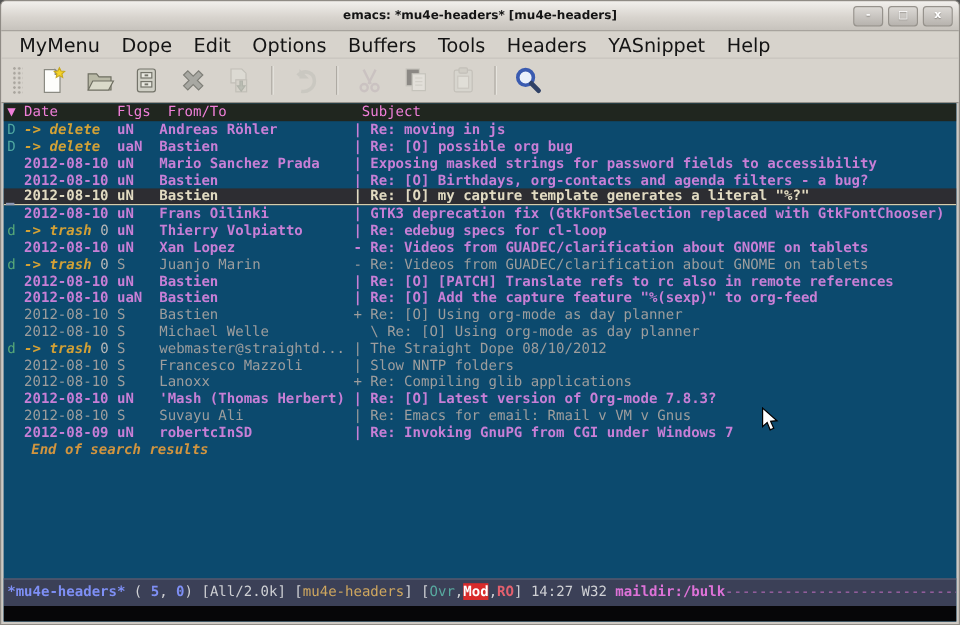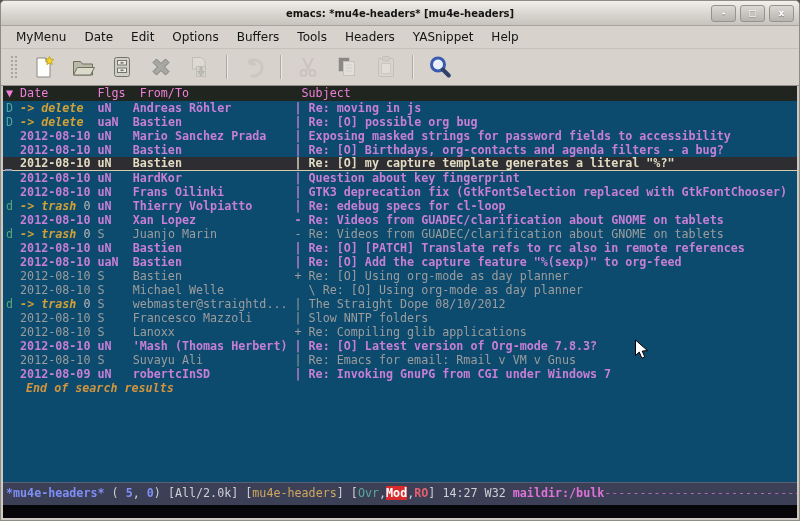--- a/index.html
+++ b/index.html
@@ -12,21 +12,21 @@
     border-bottom:1px solid #a7a39d;}
   .title{font-weight:bold;font-size:10px;color:#141414;}
   .winbtns{position:absolute;right:5px;top:4px;display:flex;gap:4px;}
   .winbtn{width:23px;height:15px;border-radius:3px;border:1px solid #96928c;
     background:linear-gradient(#dcd9d5,#b7b3ae);color:#ffffff;font-size:9px;
     font-weight:bold;display:flex;align-items:center;justify-content:center;
     text-shadow:0 1px 1px #8a8680;line-height:1;}
   
   .menubar{height:22px;background:#d7d3cc;display:flex;align-items:center;
     padding-left:6px;border-bottom:1px solid #c6c2bb;}
-  .menu-item{font-size:12px;color:#141414;padding:2px 9px;white-space:nowrap;}
+  .menu-item{font-size:16px;color:#141414;padding:2px 9px;white-space:nowrap;}
   
   .toolbar{height:36px;background:#d7d3cc;display:flex;align-items:center;
     padding-left:4px;border-bottom:1px solid #95918a;}
   .grip{width:9px;height:24px;margin:0 5px;
     background:radial-gradient(#a9a59e 1px,transparent 1.2px);
     background-size:4px 4px;}
   .tool{width:39px;height:30px;display:flex;align-items:center;justify-content:center;}
   .tool.disabled{opacity:.35;}
   .tsep{width:1px;height:24px;background:#aeaaa3;box-shadow:1px 0 0 #ece9e4;margin:0 7px;}
   
@@ -75,21 +75,21 @@
     <span class="title">emacs: *mu4e-headers* [mu4e-headers]</span>
     <div class="winbtns">
         <div class="winbtn">-</div>
         <div class="winbtn">□</div>
         <div class="winbtn">x</div>
       </div>
   </div>
 
   <div class="menubar">
       <span class="menu-item">MyMenu</span>
-      <span class="menu-item">Date</span>
+      <span class="menu-item">Dope</span>
       <span class="menu-item">Edit</span>
       <span class="menu-item">Options</span>
       <span class="menu-item">Buffers</span>
       <span class="menu-item">Tools</span>
       <span class="menu-item">Headers</span>
       <span class="menu-item">YASnippet</span>
       <span class="menu-item">Help</span>
     </div>
 
   <div class="toolbar">
@@ -167,21 +167,20 @@
     </div>
 
   <div class="emacs">
     <div class="header-line"><span class="s-hdr">▼ Date       Flgs  From/To                Subject</span></div>
     <div class="rows">
         <div class="row"><span class="s-mD">D</span><span class="s-r"> </span><span class="s-tgt">-&gt; delete</span><span class="s-r">  </span><span class="s-u">uN   Andreas Röhler         | Re: moving in js</span></div>
         <div class="row"><span class="s-mD">D</span><span class="s-r"> </span><span class="s-tgt">-&gt; delete</span><span class="s-r">  </span><span class="s-u">uaN  Bastien                | Re: [O] possible org bug</span></div>
         <div class="row"><span class="s-u">  2012-08-10 uN   Mario Sanchez Prada    | Exposing masked strings for password fields to accessibility</span></div>
         <div class="row"><span class="s-u">  2012-08-10 uN   Bastien                | Re: [O] Birthdays, org-contacts and agenda filters - a bug?</span></div>
         <div class="row current"><span class="s-c">  2012-08-10 uN   Bastien                | Re: [O] my capture template generates a literal "%?"</span></div>
-        <div class="row"><span class="s-u">  2012-08-10 uN   HardKor                | Question about key fingerprint</span></div>
         <div class="row"><span class="s-u">  2012-08-10 uN   Frans Oilinki          | GTK3 deprecation fix (GtkFontSelection replaced with GtkFontChooser)</span></div>
         <div class="row"><span class="s-md">d</span><span class="s-r"> </span><span class="s-tgt">-&gt; trash</span><span class="s-r"> </span><span class="s-num">0</span><span class="s-r"> </span><span class="s-u">uN   Thierry Volpiatto      | Re: edebug specs for cl-loop</span></div>
         <div class="row"><span class="s-u">  2012-08-10 uN   Xan Lopez              - Re: Videos from GUADEC/clarification about GNOME on tablets</span></div>
         <div class="row"><span class="s-md">d</span><span class="s-r"> </span><span class="s-tgt">-&gt; trash</span><span class="s-r"> </span><span class="s-num">0</span><span class="s-r"> </span><span class="s-r">S    Juanjo Marin           - Re: Videos from GUADEC/clarification about GNOME on tablets</span></div>
         <div class="row"><span class="s-u">  2012-08-10 uN   Bastien                | Re: [O] [PATCH] Translate refs to rc also in remote references</span></div>
         <div class="row"><span class="s-u">  2012-08-10 uaN  Bastien                | Re: [O] Add the capture feature "%(sexp)" to org-feed</span></div>
         <div class="row"><span class="s-r">  2012-08-10 S    Bastien                + Re: [O] Using org-mode as day planner</span></div>
         <div class="row"><span class="s-r">  2012-08-10 S    Michael Welle            \ Re: [O] Using org-mode as day planner</span></div>
         <div class="row"><span class="s-md">d</span><span class="s-r"> </span><span class="s-tgt">-&gt; trash</span><span class="s-r"> </span><span class="s-num">0</span><span class="s-r"> </span><span class="s-r">S    webmaster@straightd... | The Straight Dope 08/10/2012</span></div>
         <div class="row"><span class="s-r">  2012-08-10 S    Francesco Mazzoli      | Slow NNTP folders</span></div>

